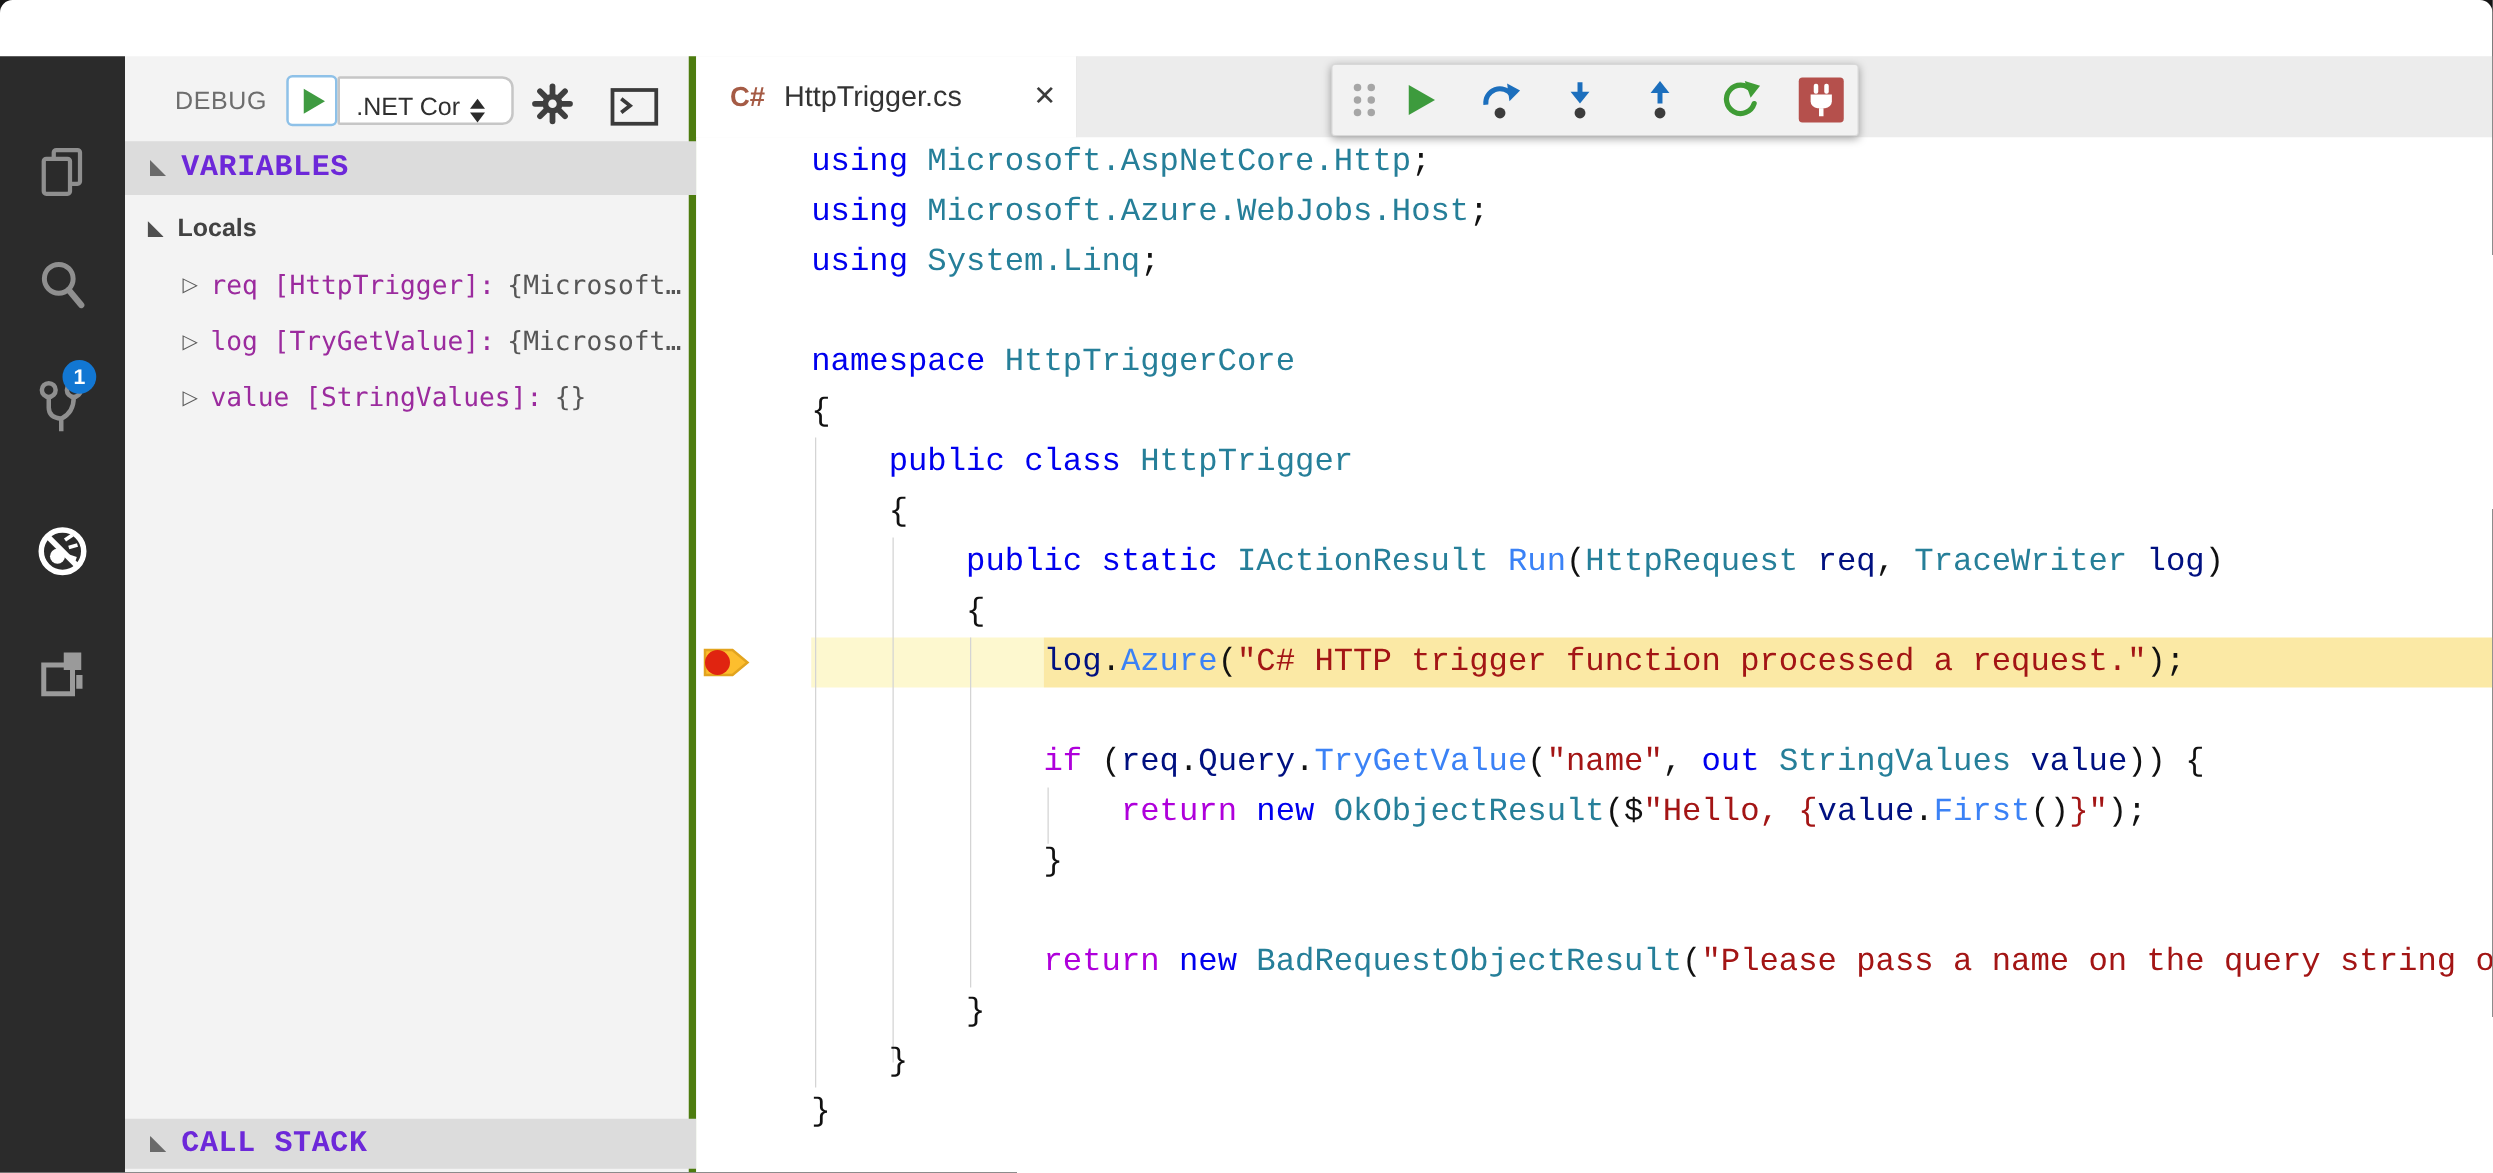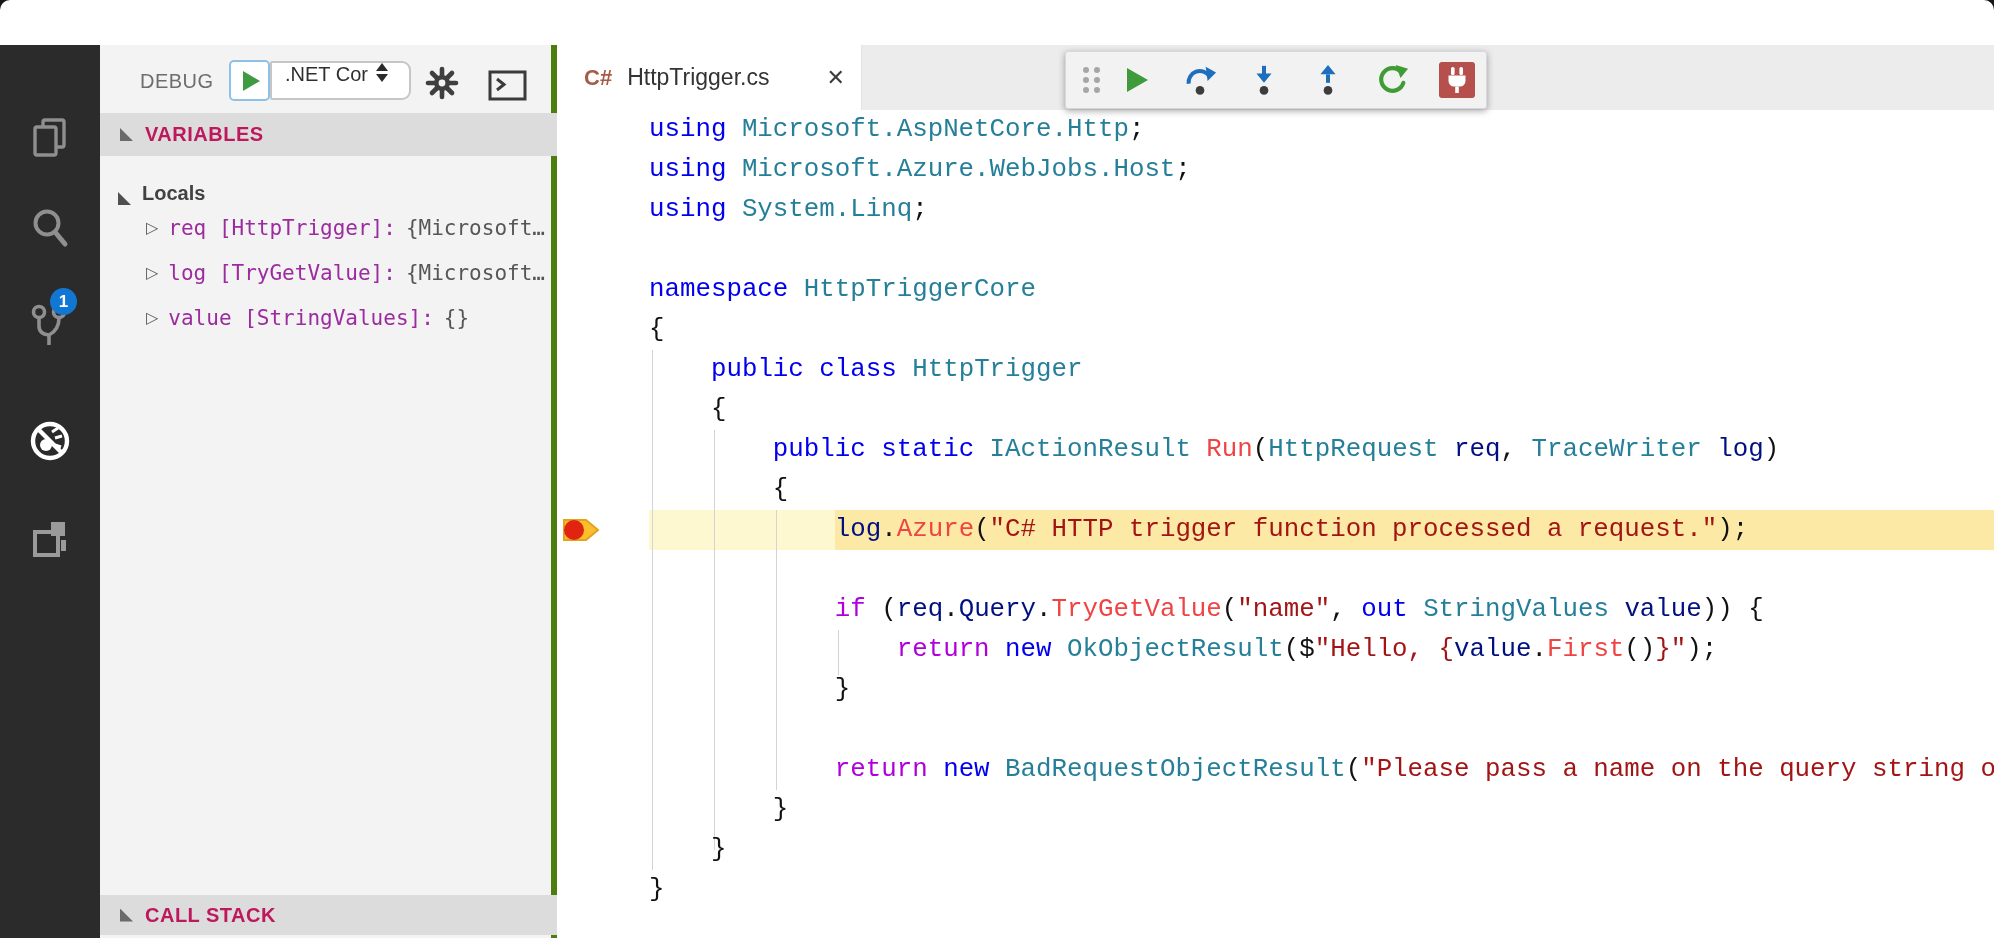--- a/index.html
+++ b/index.html
@@ -23,32 +23,32 @@
   .badge { position:absolute; left:50px; top:243px; width:27px; height:27px; border-radius:50%; background:#1277d3;
     color:#fff; font-size:17px; font-weight:bold; text-align:center; line-height:27px; }
 
   
   .sidebar { position:absolute; left:100px; top:45px; width:457px; height:893px; background:#f3f3f3; border-right:6px solid #4d7c0f; }
   .debug-label { position:absolute; left:40px; top:25px; font-size:20px; color:#6d6d6d; letter-spacing:.5px; }
   .start-btn { position:absolute; left:129px; top:15px; width:41px; height:41px; background:#fff;
     border:2px solid #8ec1e8; border-radius:5px; display:flex; align-items:center; justify-content:center; }
   .start-btn .tri { width:0; height:0; border-left:17px solid #3f9b41; border-top:10px solid transparent; border-bottom:10px solid transparent; margin-left:4px; }
   .config-dd { position:absolute; left:170px; top:16px; width:141px; height:39px; background:#fff;
-    border:2px solid #c6c6c6; border-radius:2px 9px 9px 2px; display:flex; align-items:flex-start; }
+    border:2px solid #c6c6c6; border-radius:2px 9px 9px 2px; display:flex; align-items:flex-end; }
   .config-dd .dd-text { font-size:20px; color:#2f2f2f; padding-left:13px; white-space:nowrap; overflow:hidden; width:106px; }
   .dd-arrows { display:flex; flex-direction:column; gap:3px; margin-left:-2px; }
   .dd-arrows .up { width:0; height:0; border-left:6px solid transparent; border-right:6px solid transparent; border-bottom:8px solid #2b2b2b; }
   .dd-arrows .dn { width:0; height:0; border-left:6px solid transparent; border-right:6px solid transparent; border-top:8px solid #2b2b2b; }
   .gear-btn { position:absolute; left:325px; top:21px; }
   .console-btn { position:absolute; left:388px; top:25px; }
   .section-header { position:absolute; left:0; width:457px; height:43px; background:#dcdcdc;
     display:flex; align-items:center; padding-left:20px; gap:12px; }
-  .section-header .label { font-size:20px; font-weight:bold; color:#be185d; letter-spacing:.5px; }
+  .section-header .label { font-size:24px; font-weight:bold; color:#6d28d9; letter-spacing:.5px;font-family:Liberation Mono, monospace; }
   .tw-open { width:13px; height:13px; background:#6a6a6a; clip-path:polygon(0 0, 100% 100%, 0 100%); }
-  .locals-row { position:absolute; left:18px; top:116px; height:44px; display:flex; align-items:flex-end; gap:11px; }
+  .locals-row { position:absolute; left:18px; top:116px; height:44px; display:flex; align-items:center; gap:11px; }
   .locals-row .label { font-size:20px; font-weight:bold; color:#424242; }
   .var-row { position:absolute; left:46px; height:45px; display:flex; align-items:center; gap:10px;
     font-family:"DejaVu Sans Mono", monospace; font-size:21px; white-space:nowrap; }
   .var-row .arrow { font-family:"DejaVu Sans", sans-serif; font-size:16px; color:#5a5a5a; }
   .var-row .vname { color:#9b2b9e; }
   .var-row .vval { color:#565656; }
 
   
   .tabbar { position:absolute; left:557px; top:45px; width:1437px; height:65px; background:#ececec; }
   .tab { position:absolute; left:0; top:0; width:305px; height:65px; background:#ffffff; border-right:1px solid #e2e2e2;
@@ -58,21 +58,21 @@
   .tab .close { margin-left:auto; margin-right:16px; font-size:22px; color:#3c3c3c; font-family:"DejaVu Sans", sans-serif; }
 
   
   .code-area { position:absolute; left:557px; top:110px; width:1437px; height:828px; background:#fff; overflow:hidden; }
   .hl-a { position:absolute; left:92px; top:400px; width:186px; height:40px; background:#fdf8cf; }
   .hl-b { position:absolute; left:278px; top:400px; right:0; height:40px; background:#fbe9a5; }
   .guide { position:absolute; width:1px; background:#d4d4d4; }
   #code-lines { position:absolute; left:92px; top:0; right:0; }
   .cl { height:40px; line-height:40px; white-space:pre; font-family:Liberation Mono, monospace; font-size:25.8px; }
   .tok-k{color:#0000ee} .tok-c{color:#af00db} .tok-t{color:#267f99}
-  .tok-m{color:#ef4444} .tok-v{color:#001080} .tok-s{color:#a31515} .tok-p{color:#111}
+  .tok-m{color:#3b82f6} .tok-v{color:#001080} .tok-s{color:#a31515} .tok-p{color:#111}
   .bp-glyph { position:absolute; left:4px; top:404px; }
 
   
   .debug-toolbar { position:absolute; left:1065px; top:51px; width:422px; height:58px; background:#f2f2f2;
     border:1px solid #d8d8d8; border-radius:3px; box-shadow:0 2px 7px rgba(0,0,0,.35);
     display:flex; align-items:center; padding-left:11px; }
   .tb-btn { width:34px; display:flex; align-items:center; justify-content:center; margin-right:30px; }
   .tb-grip { width:28px; margin-right:14px; display:flex; align-items:center; justify-content:center; }
   .tb-stop { width:36px; height:36px; background:#b5504c; border-radius:3px; display:flex; align-items:center; justify-content:center; margin-right:0; }
 </style>

